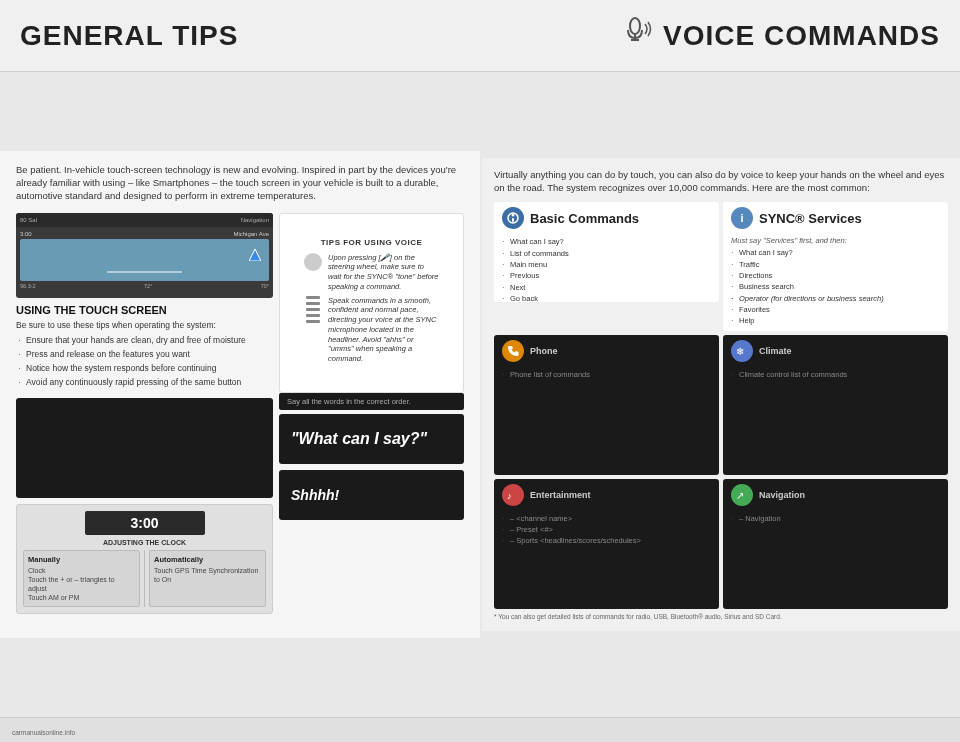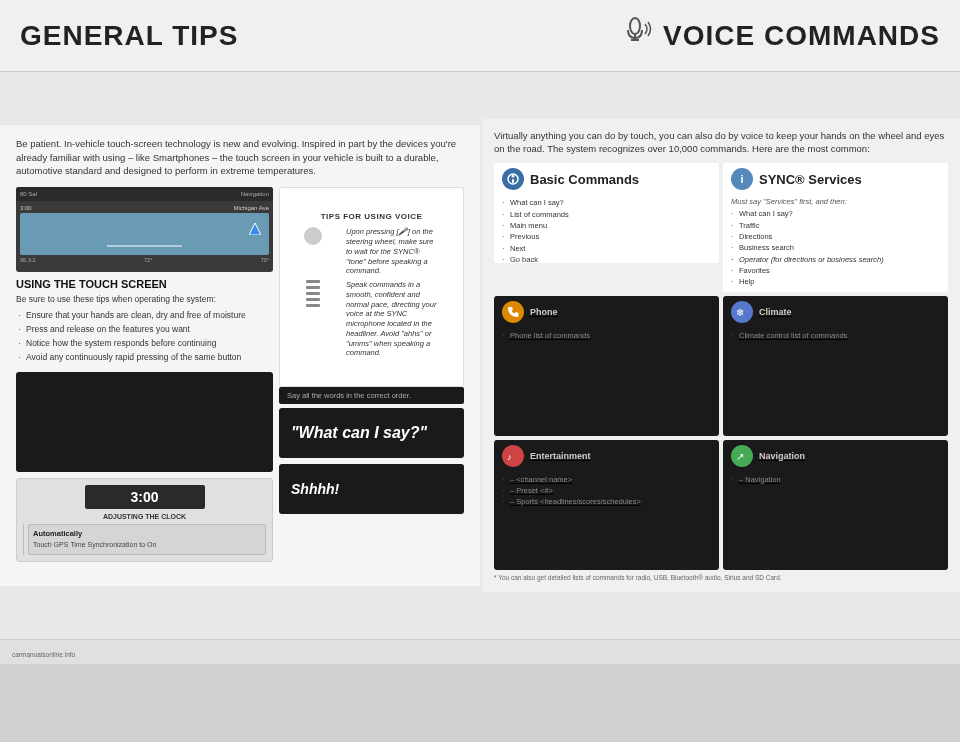--- a/index.html
+++ b/index.html
@@ -7,21 +7,21 @@
       font-family: Arial, sans-serif;
       background: #d0d0d0;
       width: 960px;
       height: 742px;
       overflow: hidden;
       position: relative;
     }
 
     .page {
       width: 960px;
-      height: 664px;
+      height: 742px;
       background: #e8e8e8;
       display: flex;
       flex-direction: column;
     }
 
     
     .header {
       display: flex;
       align-items: center;
       background: #f0f0f0;
@@ -111,21 +111,21 @@
       font-weight: bold;
       color: #333;
       text-align: center;
       margin-bottom: 6px;
       text-transform: uppercase;
       letter-spacing: 0.5px;
     }
 
     .voice-tip-item {
       display: flex;
-      gap: 24px;
+      gap: 6px;
       align-items: flex-start;
       margin-bottom: 4px;
     }
 
     .voice-tip-text {
       font-size: 7.5px;
       color: #333;
       line-height: 1.3;
       font-style: italic;
     }
@@ -406,21 +406,20 @@
       font-style: italic;
       font-weight: bold;
     }
 
     
     .command-row-bottom {
       display: grid;
       grid-template-columns: 1fr 1fr;
       gap: 4px;
       margin-top: 4px;
-      text-decoration: underline;
     }
 
     .bottom-card-header {
       display: flex;
       align-items: center;
       gap: 6px;
       padding: 5px 8px;
     }
 
     .bottom-card-title {
@@ -534,20 +533,28 @@
               <li>Avoid any continuously rapid pressing of the same button</li>
             </ul>
           </div>
 
           <div class="black-overlay" style="height:100px; margin-top:6px;"></div>
 
           <div class="clock-section" style="margin-top:6px;">
             <div class="clock-display">3:00</div>
             <div class="clock-label" style="margin-top:3px;">ADJUSTING THE CLOCK</div>
             <div class="clock-options">
+              <div class="clock-option">
+                <div class="clock-option-title">Manually</div>
+                <div class="clock-option-text">
+                  <div>Clock</div>
+                  <div>Touch the + or – triangles to adjust</div>
+                  <div>Touch AM or PM</div>
+                </div>
+              </div>
               <div style="width:1px; background:#bbb;"></div>
               <div class="clock-option">
                 <div class="clock-option-title">Automatically</div>
                 <div class="clock-option-text">Touch GPS Time Synchronization to On</div>
               </div>
             </div>
           </div>
 
         </div>
 

